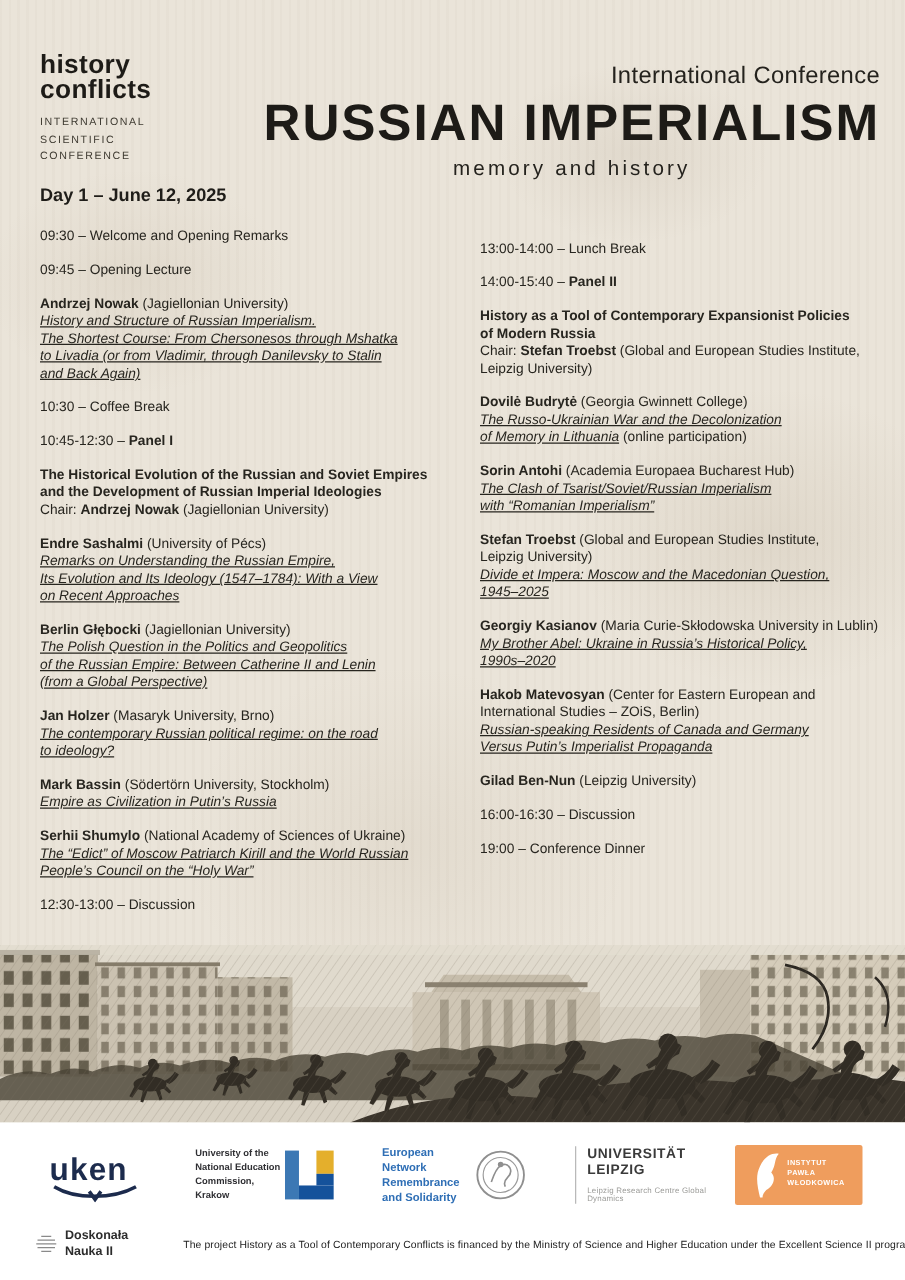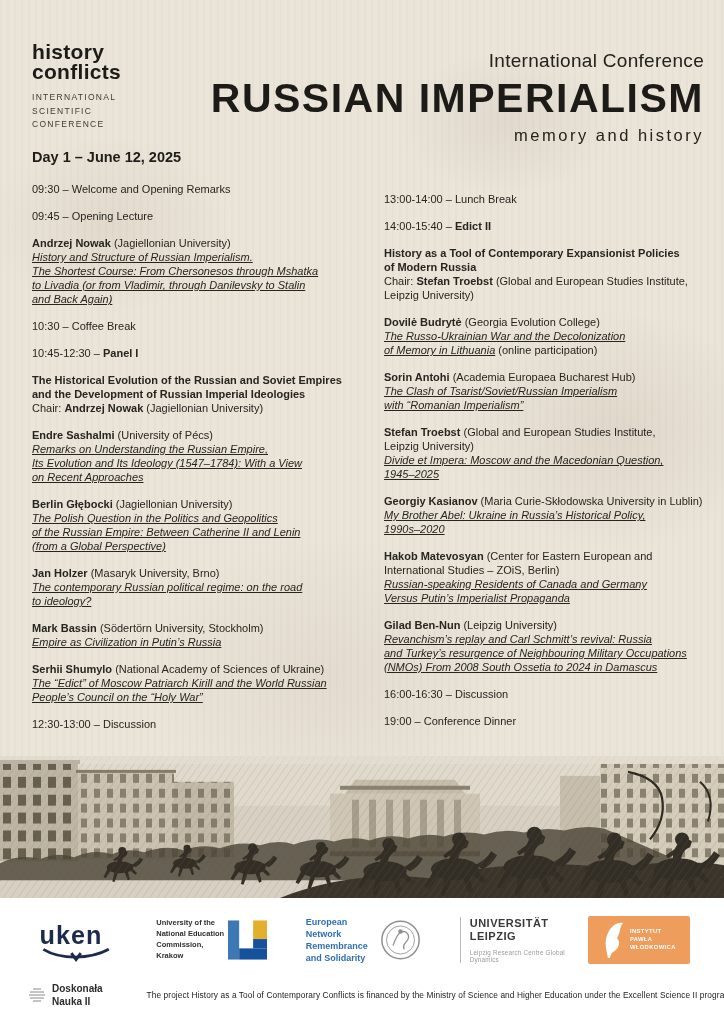--- a/index.html
+++ b/index.html
@@ -20,21 +20,21 @@
   }
   .layer{ position:absolute; z-index:2; }
 
   
   .brand{ left:32px; top:42px; }
   .brand-word{ font-size:21px; font-weight:700; letter-spacing:.3px; line-height:.94; color:#1d1b17; }
   .brand-sub{ margin-top:10px; font-size:8.5px; letter-spacing:1.3px; line-height:1.55; color:#3e3a31; white-space:pre-line; }
   .head-right{ right:20px; top:50px; text-align:right; }
   .kicker{ font-size:19px; color:#24221d; letter-spacing:.3px; }
   .main-title{ font-size:41px; font-weight:700; letter-spacing:1.5px; color:#1d1b17; margin-top:3px; white-space:nowrap; }
-  .subtitle{ font-size:16.5px; letter-spacing:2.5px; margin-top:4px; color:#24221d; }
+  .subtitle{ font-size:16.5px; letter-spacing:2.5px; margin-top:4px; color:#24221d;text-align:center; }
 
   
   .day-label{ left:32px; top:149px; font-weight:700; font-size:14.5px; color:#1f1d19; }
   .columns{ left:32px; top:182px; width:676px; display:flex; gap:28px; }
   .col{ width:335px; font-size:11px; line-height:14px; }
   .col.right{ margin-top:10px; }
   .item{ margin-bottom:13px; }
   .b{ font-weight:700; }
   .it{ font-style:italic;text-decoration:underline; }
   .ml{ white-space:pre-line; }
@@ -125,29 +125,29 @@
         </div>
         <div class="item talk">
           <div><span class="b">Serhii Shumylo </span><span class="ml">(National Academy of Sciences of Ukraine)</span></div>
           <div><span class="it ml">The “Edict” of Moscow Patriarch Kirill and the World Russian
 People’s Council on the “Holy War”</span></div>
         </div>
         <div class="item time"><span>12:30-13:00 – </span><span>Discussion</span></div>
       </div>
     <div class="col right" id="col-right">
         <div class="item time"><span>13:00-14:00 – </span><span>Lunch Break</span></div>
-        <div class="item time"><span>14:00-15:40 – </span><span class="b">Edict II</span></div>
+        <div class="item time"><span>14:00-15:40 – </span><span class="b">Panel II</span></div>
         <div class="item panel">
           <div class="panel-title">History as a Tool of Contemporary Expansionist Policies
 of Modern Russia</div>
           <div><span>Chair: </span><span class="b">Stefan Troebst </span><span class="ml">(Global and European Studies Institute,
 Leipzig University)</span></div>
         </div>
         <div class="item talk">
-          <div><span class="b">Dovilė Budrytė </span><span class="ml">(Georgia Evolution College)</span></div>
+          <div><span class="b">Dovilė Budrytė </span><span class="ml">(Georgia Gwinnett College)</span></div>
           <div><span class="it ml">The Russo-Ukrainian War and the Decolonization
 of Memory in Lithuania</span><span> (online participation)</span></div>
         </div>
         <div class="item talk">
           <div><span class="b">Sorin Antohi </span><span class="ml">(Academia Europaea Bucharest Hub)</span></div>
           <div><span class="it ml">The Clash of Tsarist/Soviet/Russian Imperialism
 with “Romanian Imperialism”</span></div>
         </div>
         <div class="item talk">
           <div><span class="b">Stefan Troebst </span><span class="ml">(Global and European Studies Institute,
@@ -161,23 +161,20 @@
 1990s–2020</span></div>
         </div>
         <div class="item talk">
           <div><span class="b">Hakob Matevosyan </span><span class="ml">(Center for Eastern European and
 International Studies – ZOiS, Berlin)</span></div>
           <div><span class="it ml">Russian-speaking Residents of Canada and Germany
 Versus Putin’s Imperialist Propaganda</span></div>
         </div>
         <div class="item talk">
           <div><span class="b">Gilad Ben-Nun </span><span class="ml">(Leipzig University)</span></div>
-          <div><span class="it ml">Revanchism’s replay and Carl Schmitt’s revival: Russia
-and Turkey’s resurgence of Neighbouring Military Occupations
-(NMOs) From 2008 South Ossetia to 2024 in Damascus</span></div>
         </div>
         <div class="item time"><span>16:00-16:30 – </span><span>Discussion</span></div>
         <div class="item time"><span>19:00 – </span><span>Conference Dinner</span></div>
       </div>
   </div>
 
   <div class="layer engraving-band">
     <svg viewBox="0 0 724 143" preserveAspectRatio="none">
       <defs>
         <pattern id="hatch" width="6" height="6" patternUnits="userSpaceOnUse" patternTransform="rotate(35)">

